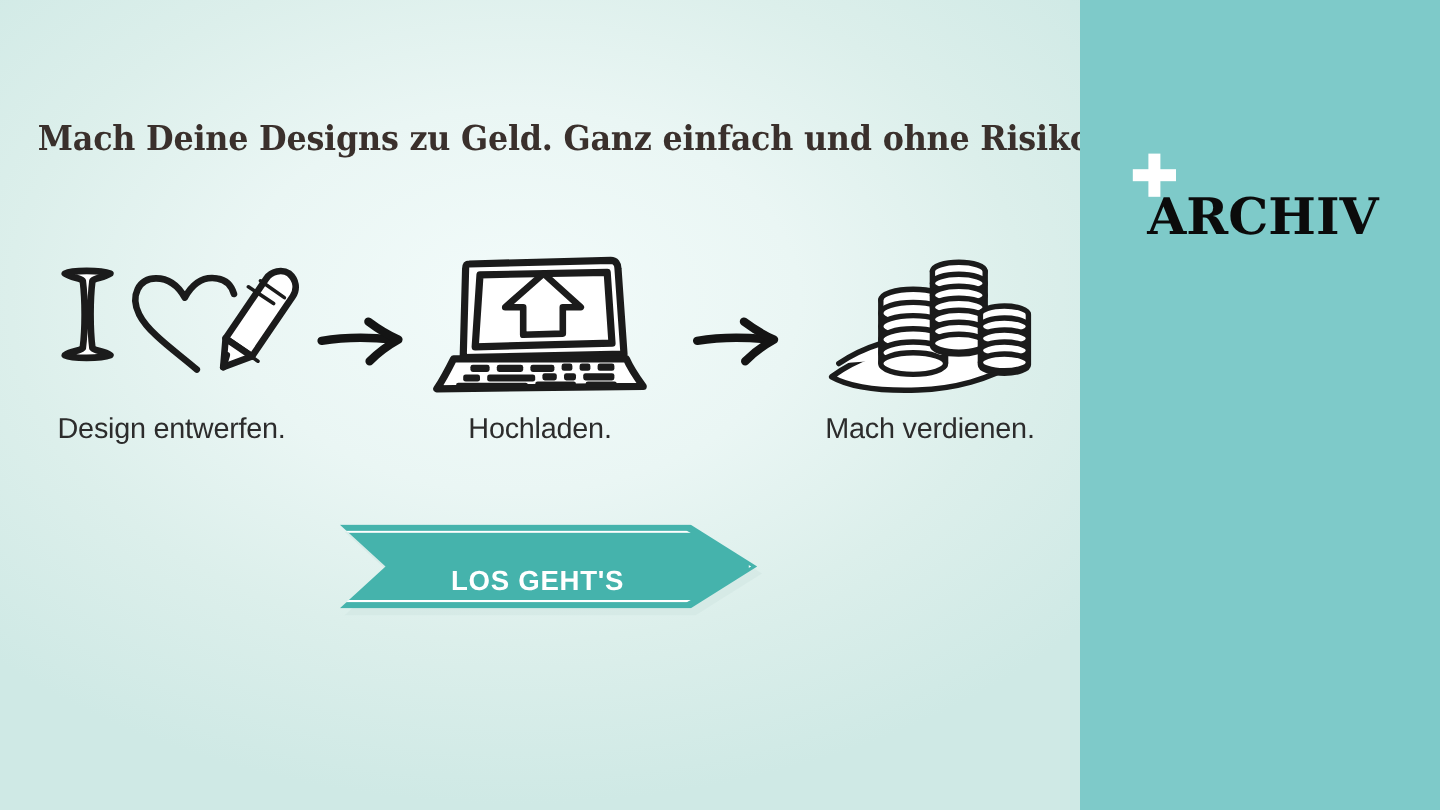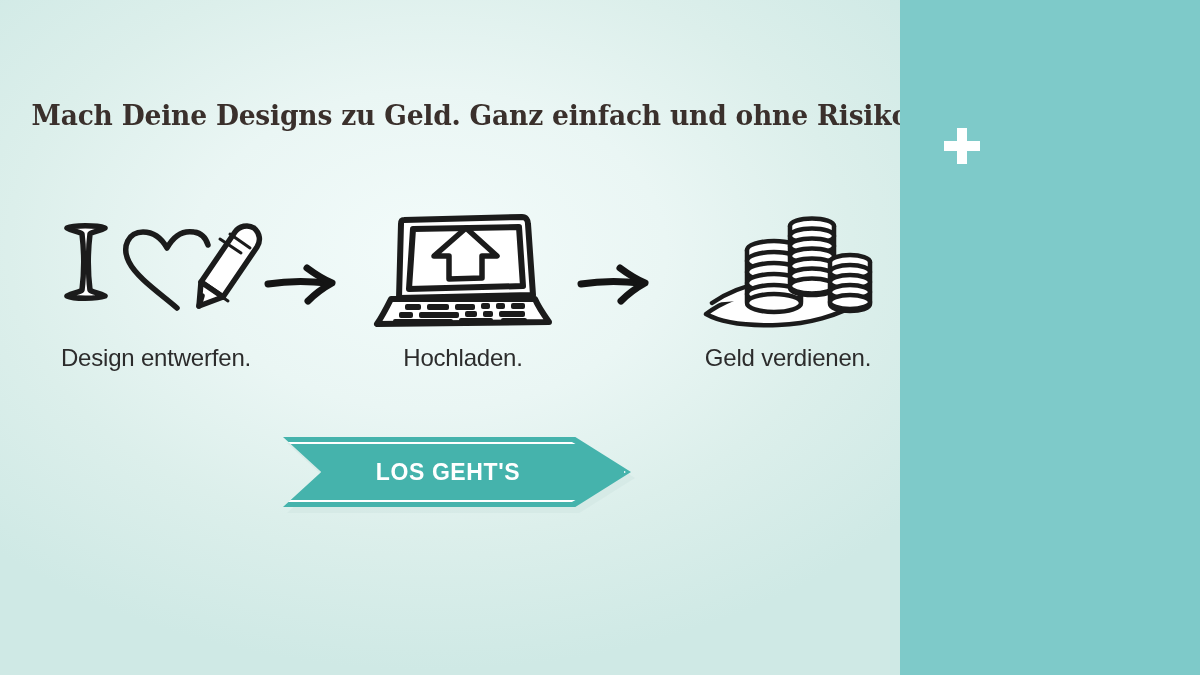--- a/index.html
+++ b/index.html
@@ -22,21 +22,21 @@
     font-family:"DejaVu Serif",serif;
     font-weight:700;
     font-size:28.5px;
     letter-spacing:-0.2px;
     color:#3a302c;
     transform:scaleX(0.93);
     white-space:nowrap;
   }
 
   
-  #steps{position:absolute;left:0;top:206px;width:760px;height:190px;margin-left:13px;}
+  #steps{position:absolute;left:0;top:206px;width:760px;height:190px;}
   .step{position:absolute;top:0;width:260px;height:190px;}
   .step-art{position:absolute;left:0;top:0;width:260px;height:130px;}
   .step-art svg{display:block;margin:0 auto;}
   .step-label{
     position:absolute;left:0;top:138px;width:260px;text-align:center;
     font-size:24px;color:#2c2c2c;font-family:"Liberation Sans",sans-serif;
     letter-spacing:-0.2px;
   }
   #step-1{left:13px;}
   #step-2{left:320px;text-decoration:underline;}
@@ -62,21 +62,21 @@
     clip-path:polygon(0 0,84% 0,100% 50%,84% 100%,0 100%,11% 50%);
   }
   #cta .cta-inner{
     position:absolute;left:5px;top:5px;width:338px;height:60px;
     border:2px solid #ffffff;
     clip-path:polygon(0 0,84% 0,100% 50%,84% 100%,0 100%,11% 50%);
     box-sizing:border-box;
     background:transparent;
   }
   #cta .cta-label{
-    position:absolute;left:0;top:0;width:330px;height:70px;
+    position:absolute;left:0;top:12px;width:330px;height:70px;
     display:flex;align-items:center;justify-content:center;
     color:#ffffff;font-weight:700;font-size:23px;letter-spacing:.6px;
   }
 
   
   #right-panel{
     position:absolute;left:900px;top:0;width:300px;height:675px;
     background:#7ecac9;
   }
   #archive-head{position:absolute;left:0;top:128px;width:300px;height:92px;}
@@ -190,21 +190,21 @@
                 <ellipse cx="162" cy="56" rx="20" ry="7"></ellipse>
                 <path d="M142 56 L142 98 C142 102,151 105,162 105 C173 105,182 102,182 98 L182 56"></path>
                 <ellipse cx="162" cy="66" rx="20" ry="7"></ellipse>
                 <ellipse cx="162" cy="76" rx="20" ry="7"></ellipse>
                 <ellipse cx="162" cy="86" rx="20" ry="7"></ellipse>
                 <ellipse cx="162" cy="96" rx="20" ry="7"></ellipse>
               </g>
             </g>
           </svg>
         </div>
-        <div class="step-label">Geld verdienen.</div>
+        <div class="step-label">Mach verdienen.</div>
       </div>
     </div>
 
     <div class="arrow" id="arrow-1">
       <svg width="80" height="46" viewBox="0 0 80 46">
         <g fill="none" stroke="#141414" stroke-width="7" stroke-linecap="round" stroke-linejoin="round">
           <path d="M6 22 C24 19,48 19,66 21"></path>
           <path d="M45 6 C53 12,61 17,70 21 C61 26,53 32,46 39"></path>
         </g>
       </svg>
@@ -223,16 +223,17 @@
       <div class="cta-body"></div>
       <div class="cta-inner"></div>
       <div class="cta-label">LOS GEHT'S</div>
     </div>
   </div>
 
   <div id="right-panel">
 
     <div id="archive-head">
       <div id="plus-icon"></div>
+      <div id="archive-word">ARCHIV</div>
     </div>
 
   </div>
 </div>
 
 </body></html>

